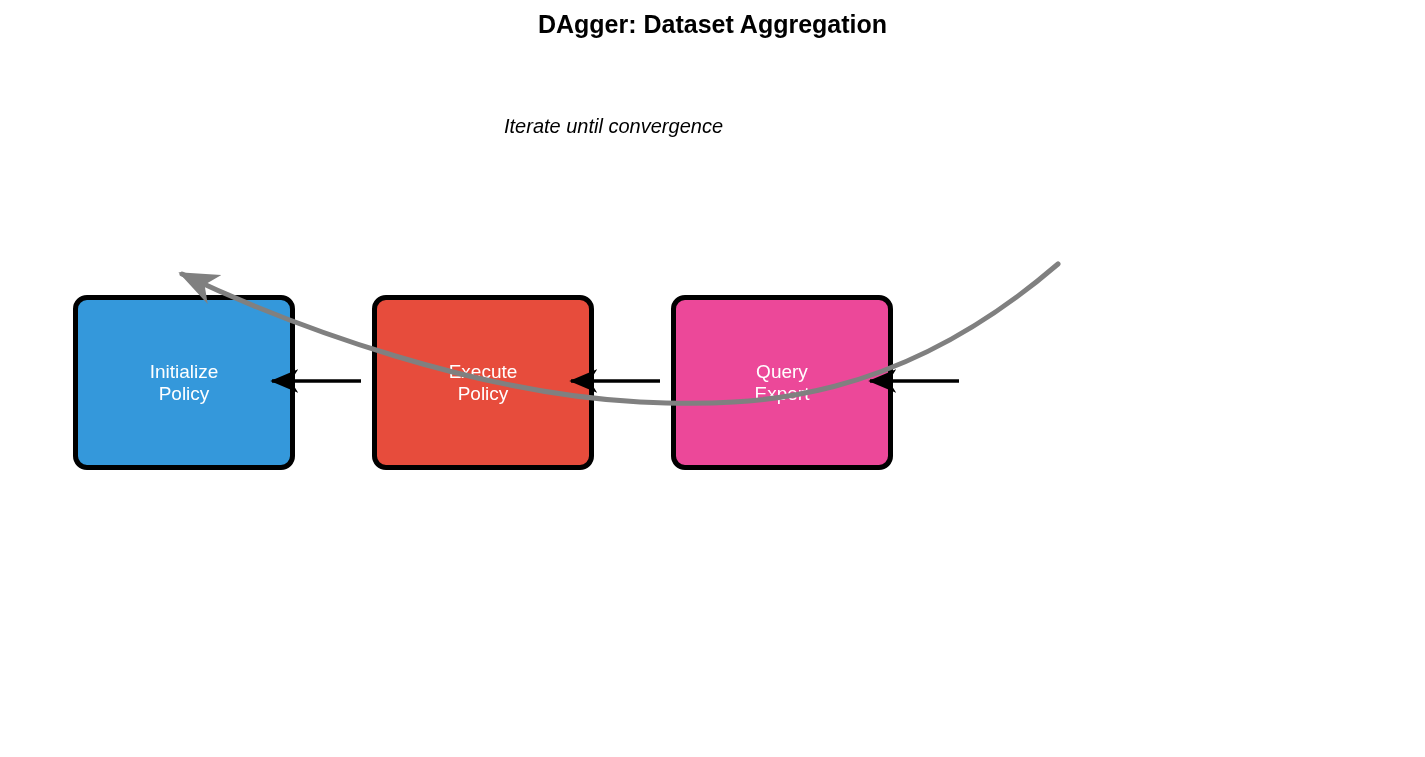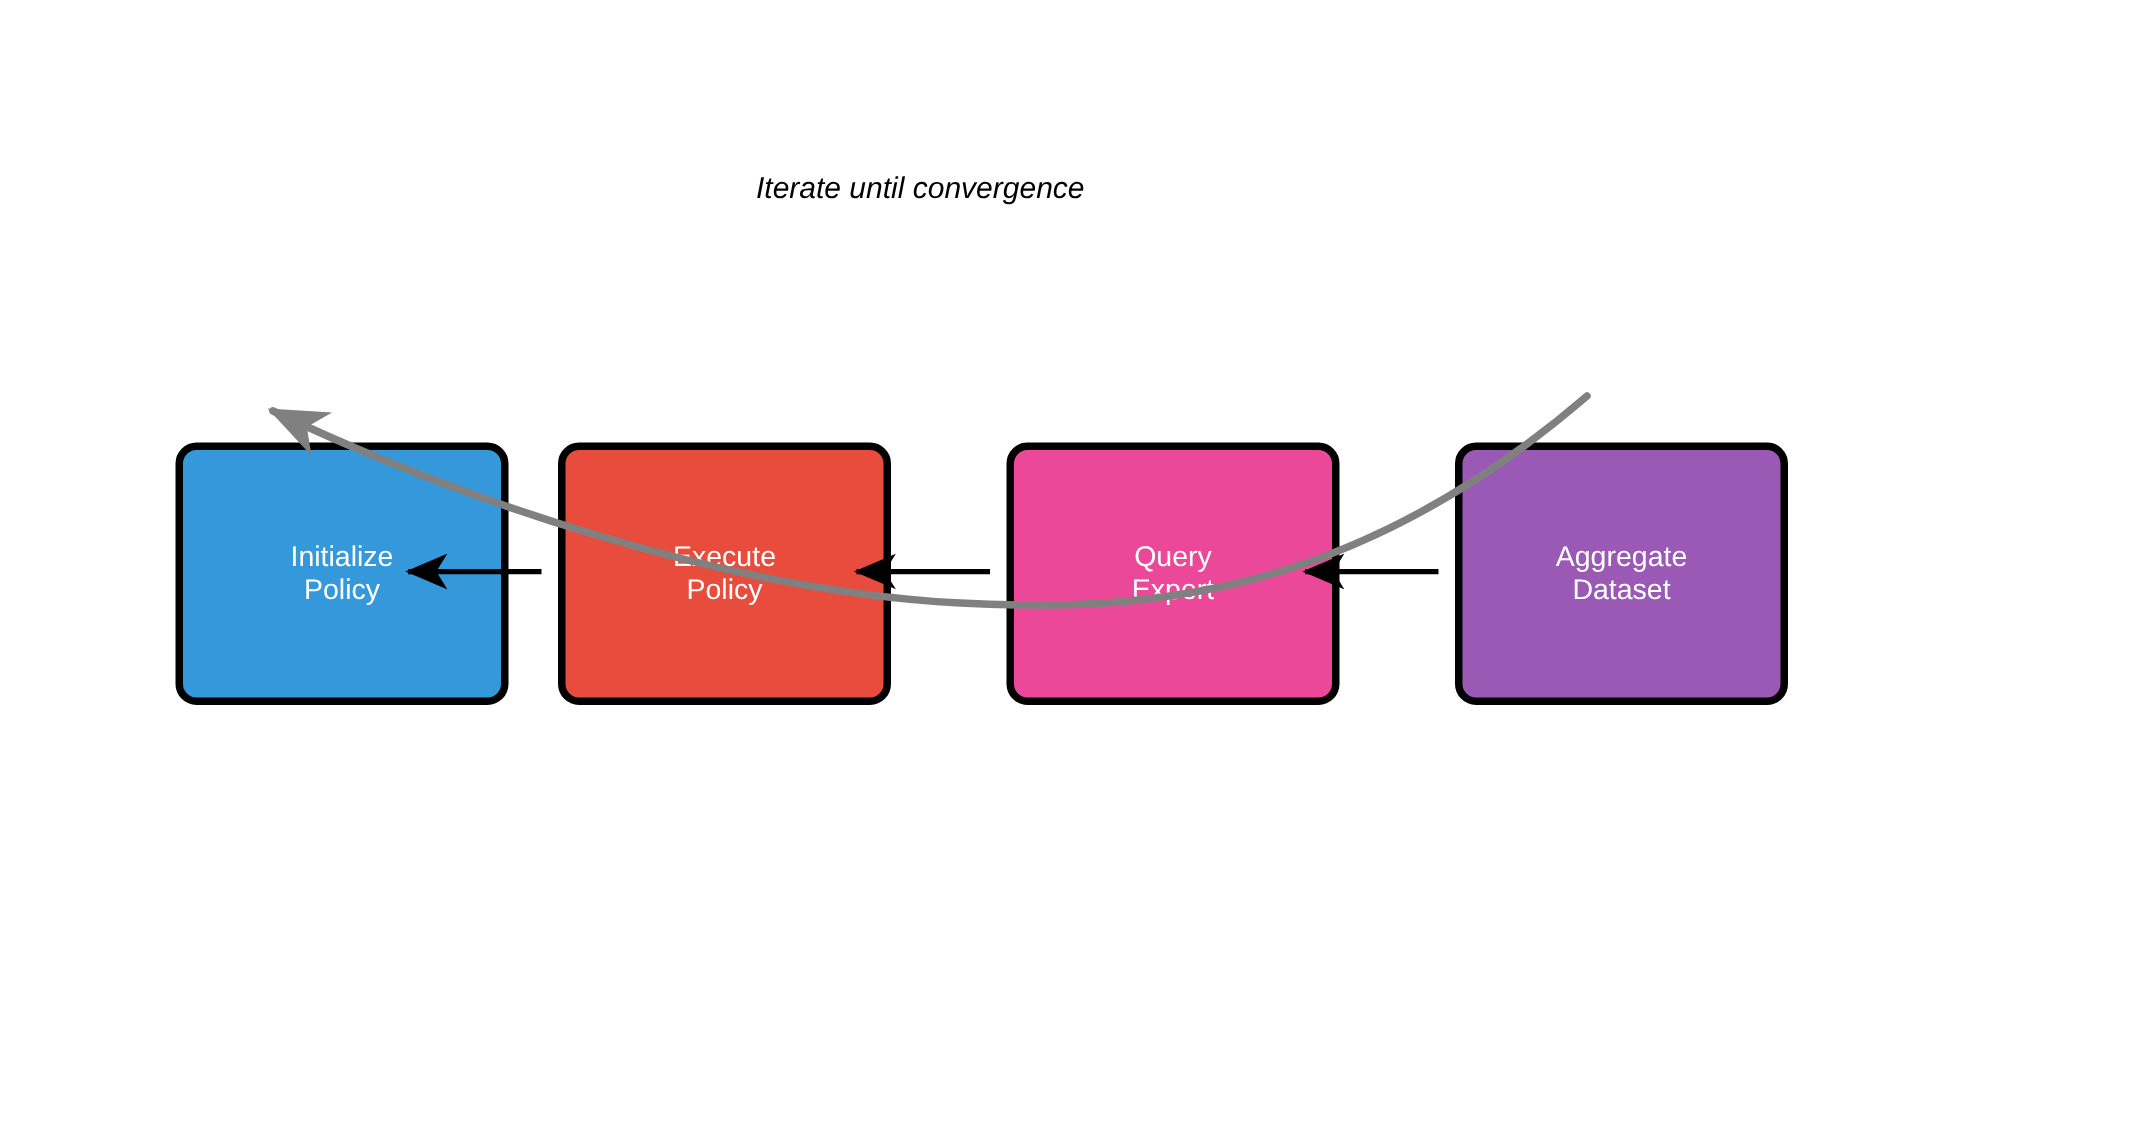--- a/index.html
+++ b/index.html
@@ -77,38 +77,36 @@
     stroke-width: 5;
     fill: none;
     stroke-linecap: round;
   }
 </style>
 </head>
 <body>
 
 <div id="canvas">
 
+  <div id="diagram-title">DAgger: Dataset Aggregation</div>
 
   <div id="diagram-subtitle">Iterate until convergence</div>
 
-  <div class="node-box" style="left:73px; top:295px; background:#3498db;margin-left:44px;">
+  <div class="node-box" style="left:73px; top:295px; background:#3498db;">
     <div class="node-label"><span>Initialize</span><br><span>Policy</span></div>
   </div>
 
   <div class="node-box" style="left:372px; top:295px; background:#e74c3c;">
     <div class="node-label"><span>Execute</span><br><span>Policy</span></div>
   </div>
 
   <div class="node-box" style="left:671px; top:295px; background:#ec4899;">
     <div class="node-label"><span>Query</span><br><span>Expert</span></div>
   </div>
 
-  <div class="node-box" style="left:970px; top:295px; background:#9b59b6;">
-    <div class="node-label"><span>Aggregate</span><br><span>Dataset</span></div>
-  </div>
 
   <svg id="svg-layer" viewBox="0 0 1425 757">
     <defs>
       <marker id="arrow-black" markerWidth="9" markerHeight="9" refX="7.5" refY="4" orient="auto" markerUnits="strokeWidth">
         <path d="M 8,4 L 0,0.6 L 2.1,4 L 0,7.4 Z" fill="#000000"></path>
       </marker>
       <marker id="arrow-gray" markerWidth="9" markerHeight="9" refX="7.2" refY="4" orient="auto" markerUnits="strokeWidth">
         <path d="M 8,4 L 0,0.8 L 2.2,4 L 0,7.2 Z" fill="#808080"></path>
       </marker>
     </defs>

